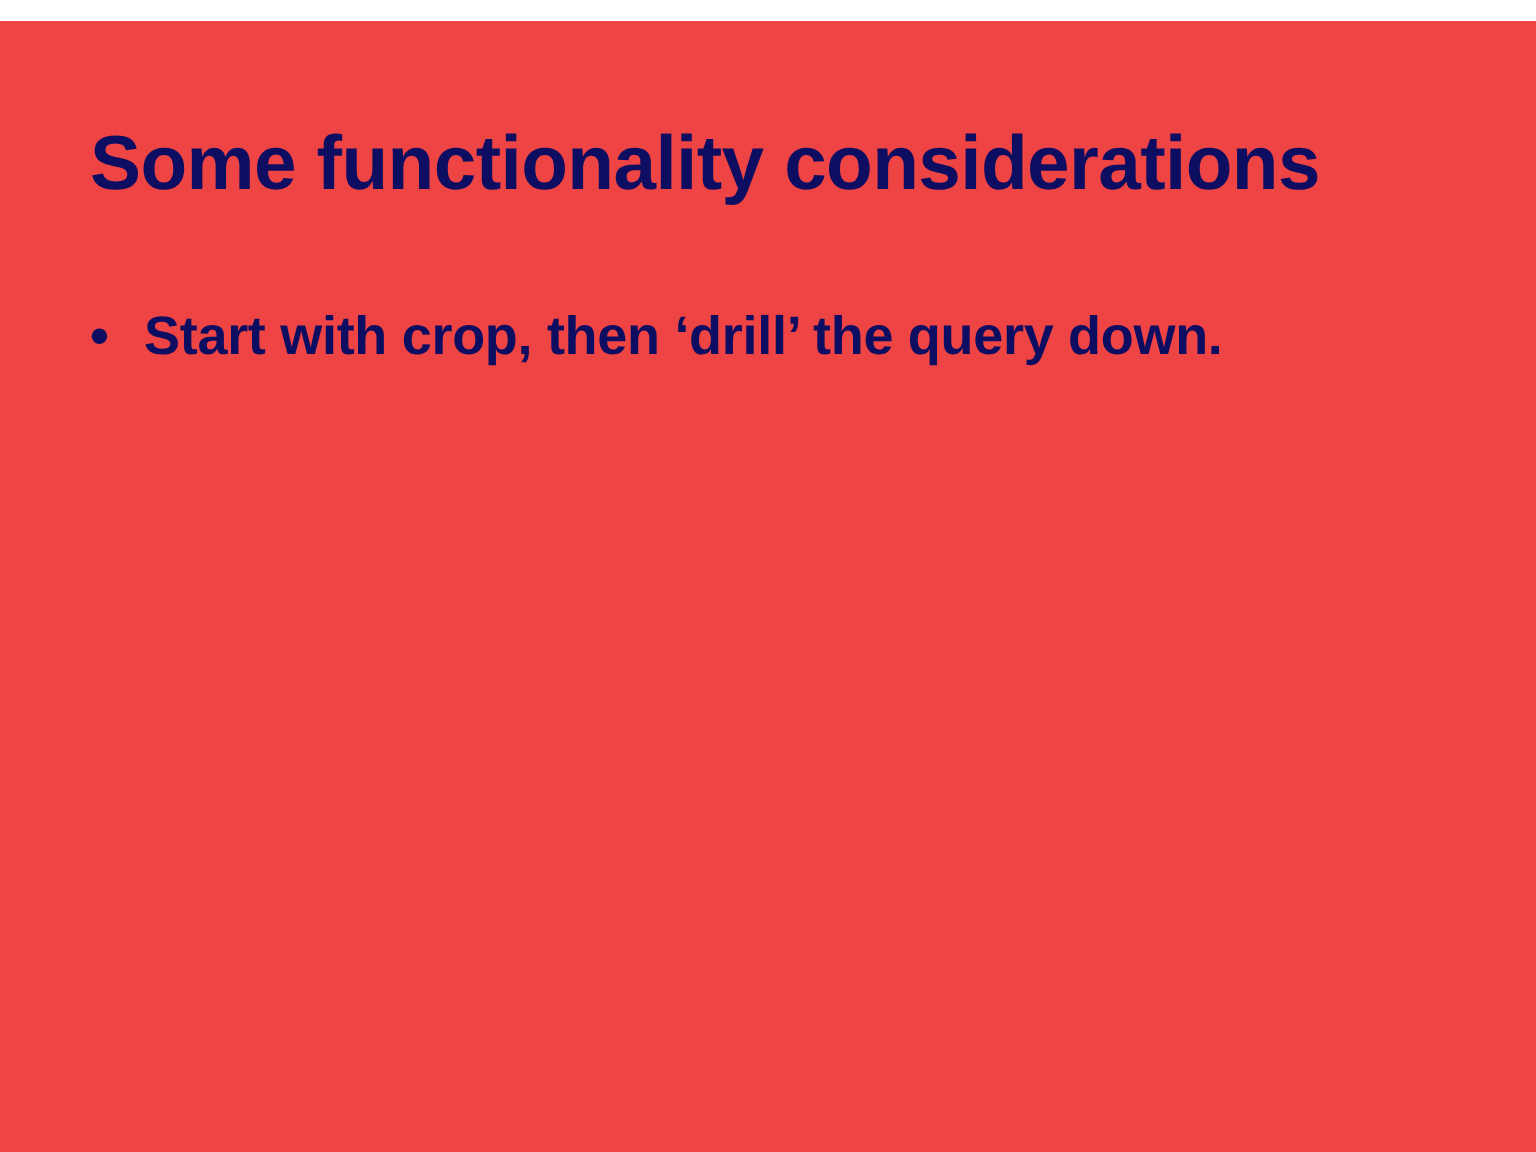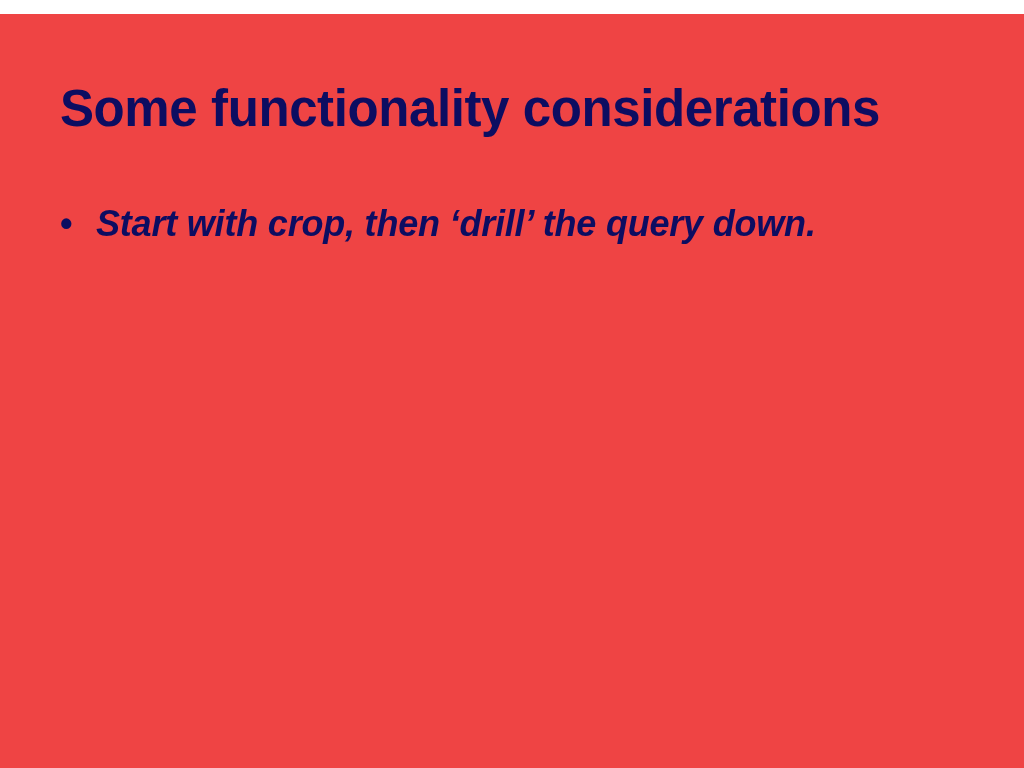--- a/index.html
+++ b/index.html
@@ -58,21 +58,20 @@
   .bullet-marker {
     flex: 0 0 auto;
     width: 36px;
     color: #0d0d61;
     font-size: 36px;
     line-height: 1.22;
   }
   .bullet-text {
     flex: 1 1 auto;
     white-space: nowrap;
-    font-style: italic;
   }
 
   
   .content-blank {
     position: absolute;
     left: 0;
     top: 250px;
     width: 1024px;
     height: 518px;
     background: transparent;

